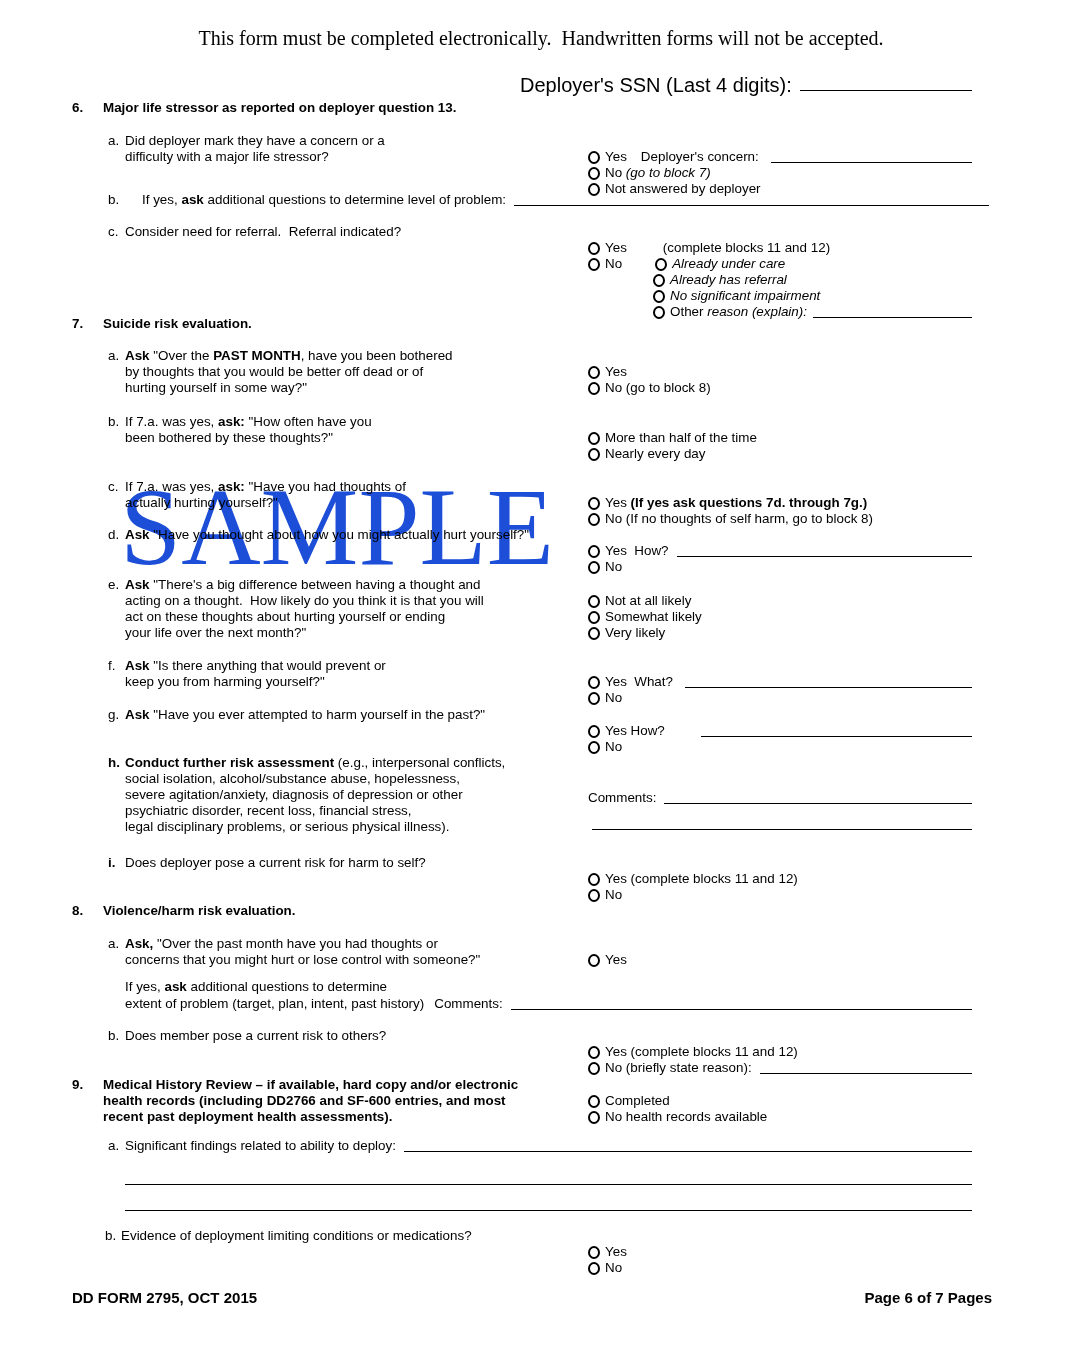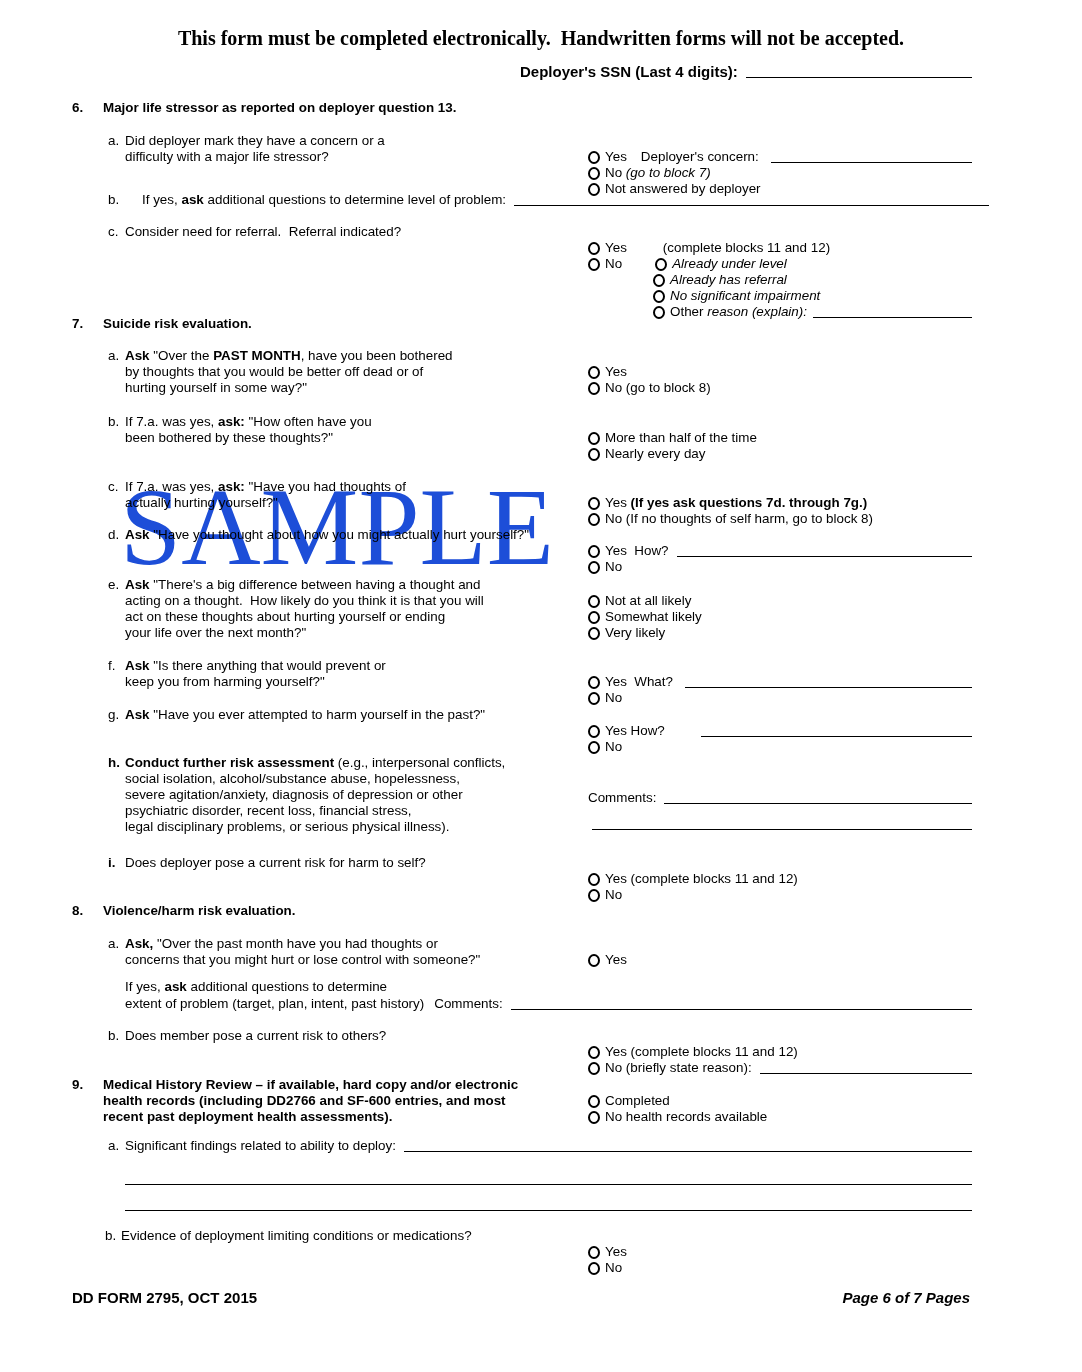--- a/index.html
+++ b/index.html
@@ -7,34 +7,34 @@
     position:relative; width:1082px; height:1372px; background:#ffffff;
     font-family:"Liberation Sans", sans-serif; font-size:13.4px; line-height:16px;
     color:#000; overflow:hidden;
   }
   .wm {
     position:absolute; top:472px; left:120px; width:856px; z-index:0;
     display:flex; justify-content:space-between;
     font-family:Liberation Serif, serif; font-size:110px; line-height:110px; color:#1d4ed8;
   }
   .row { position:absolute; left:0; right:0; z-index:1; }
-  .title { text-align:center; font-family:"Liberation Serif", serif; font-weight:bold; font-size:20px; }
+  .title { text-align:center; font-family:"Liberation Serif", serif; font-weight:normal; font-size:20px; }
   .num   { position:absolute; left:72px; top:0; font-weight:bold; }
   .sec-title { position:absolute; left:103px; top:0; font-weight:bold; }
   .ltr   { position:absolute; left:108px; top:0; }
   .bold  { font-weight:bold; }
   .ltxt  { position:absolute; left:125px; top:0; width:465px; white-space:nowrap; }
   .rcell { position:absolute; left:588px; top:16px; width:384px; }
   .opt   { display:flex; align-items:center; min-height:16px; white-space:nowrap; }
   .rad   { flex:0 0 auto; display:inline-block; width:8px; height:9px; border:2px solid #000; border-radius:50%; margin-right:5px; }
   .fl    { flex:1 1 30px; border-bottom:1.6px solid #000; align-self:flex-end; margin-bottom:2px; margin-left:8px; }
   .bline { position:absolute; display:flex; align-items:center; white-space:nowrap; }
   .wline { position:absolute; border-bottom:1.6px solid #000; height:0; }
   .sub   { margin-left:65px; }
-  .ssn-label { font-weight:bold; font-size:15px; }
+  .ssn-label { font-weight:normal; font-size:20px;margin-top:13px; }
   .footer { font-weight:bold; font-size:15px; }
 </style>
 </head>
 <body>
 
 <div class="page">
 
   <div class="wm">SAMPLE</div>
 
   <div class="row title" style="top:30px;">This form must be completed electronically.&nbsp;&nbsp;Handwritten forms will not be accepted.</div>
@@ -83,21 +83,21 @@
     <div class="rcell">
       <div class="opt">
         <span class="rad"></span>
         <span>Yes</span>
         <span style="margin-left:36px;">(complete blocks 11 and 12)</span>
       </div>
       <div class="opt">
         <span class="rad"></span>
         <span>No</span>
         <span class="rad" style="margin-left:33px;"></span>
-        <span><i>Already under level</i></span>
+        <span><i>Already under care</i></span>
       </div>
       <div class="opt sub">
         <span class="rad"></span>
         <span><i>Already has referral</i></span>
       </div>
       <div class="opt sub">
         <span class="rad"></span>
         <span><i>No significant impairment</i></span>
       </div>
       <div class="opt sub">
@@ -330,16 +330,16 @@
         </div>
       <div class="opt">
           <span class="rad"></span>
           <span>No</span>
         </div>
     </div>
   </div>
 
   <div class="row footer" style="top:1290px;">
     <span style="position:absolute; left:72px;">DD FORM 2795, OCT 2015</span>
-    <span style="position:absolute; right:112px;font-style:italic;">Page 6 of 7 Pages</span>
+    <span style="position:absolute; right:90px;">Page 6 of 7 Pages</span>
   </div>
 
 </div>
 
 </body></html>

